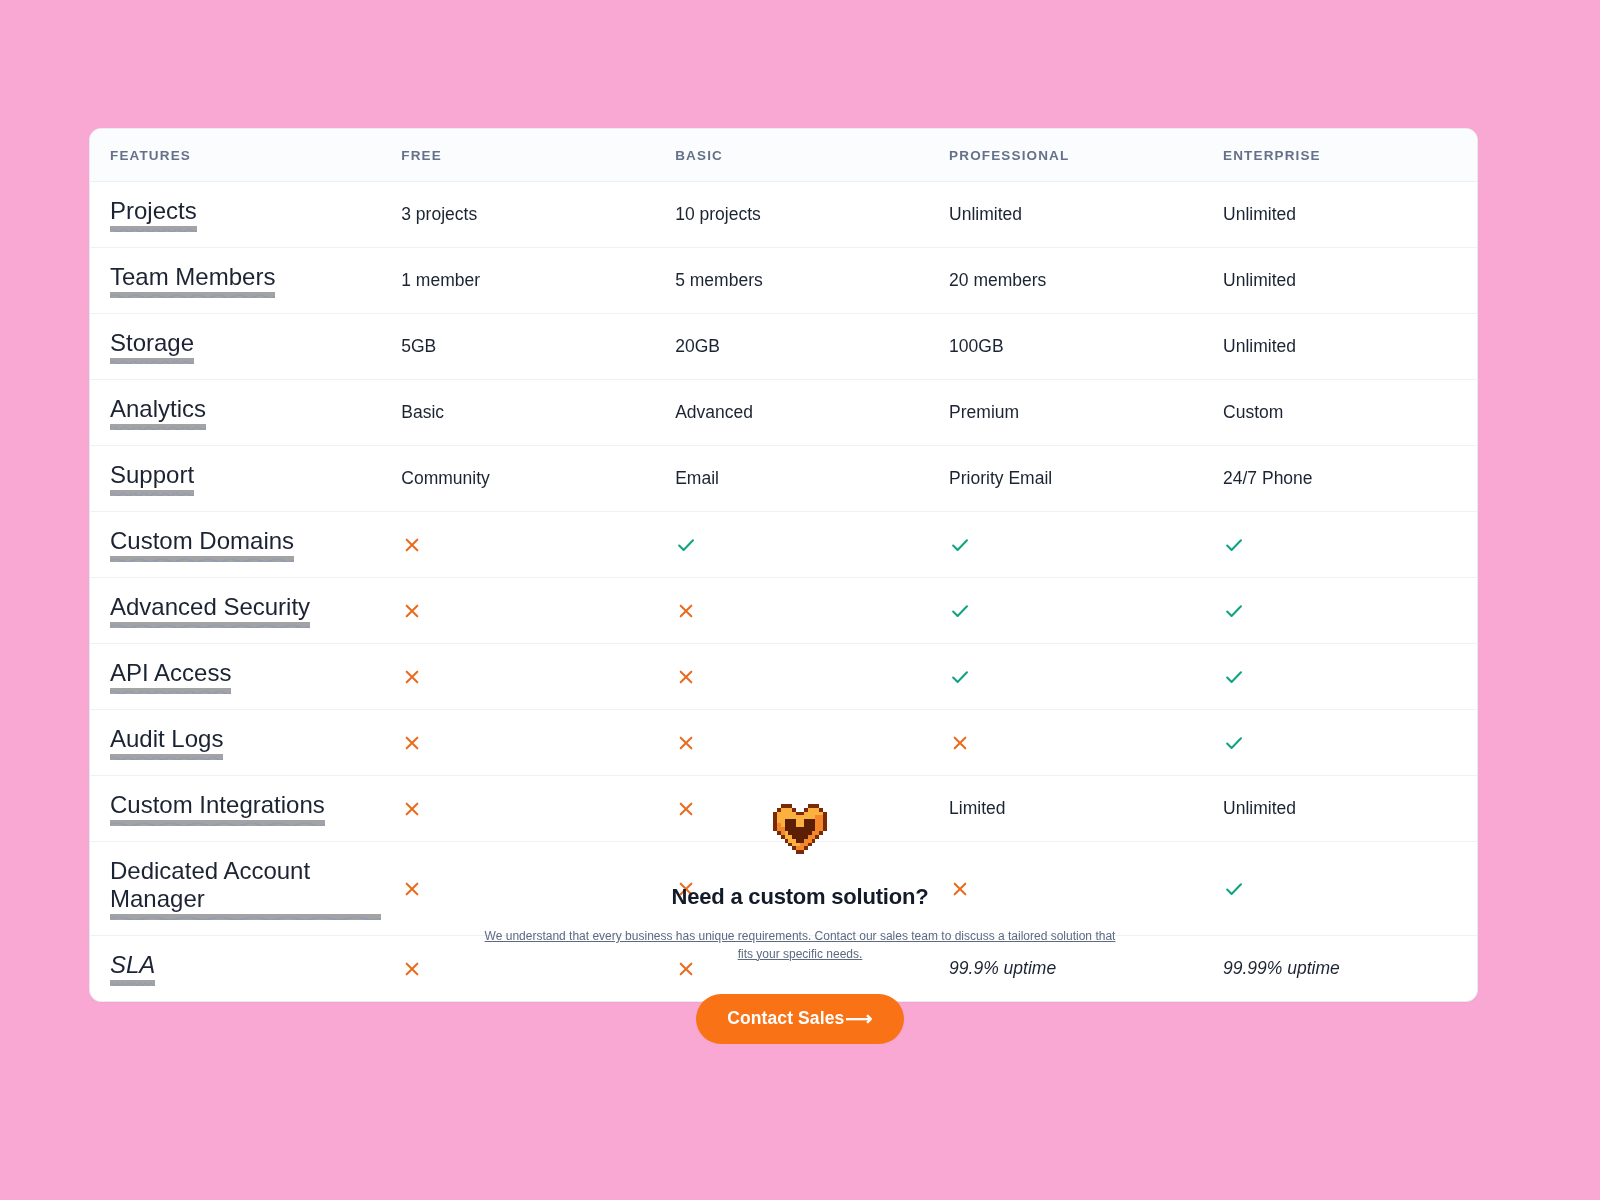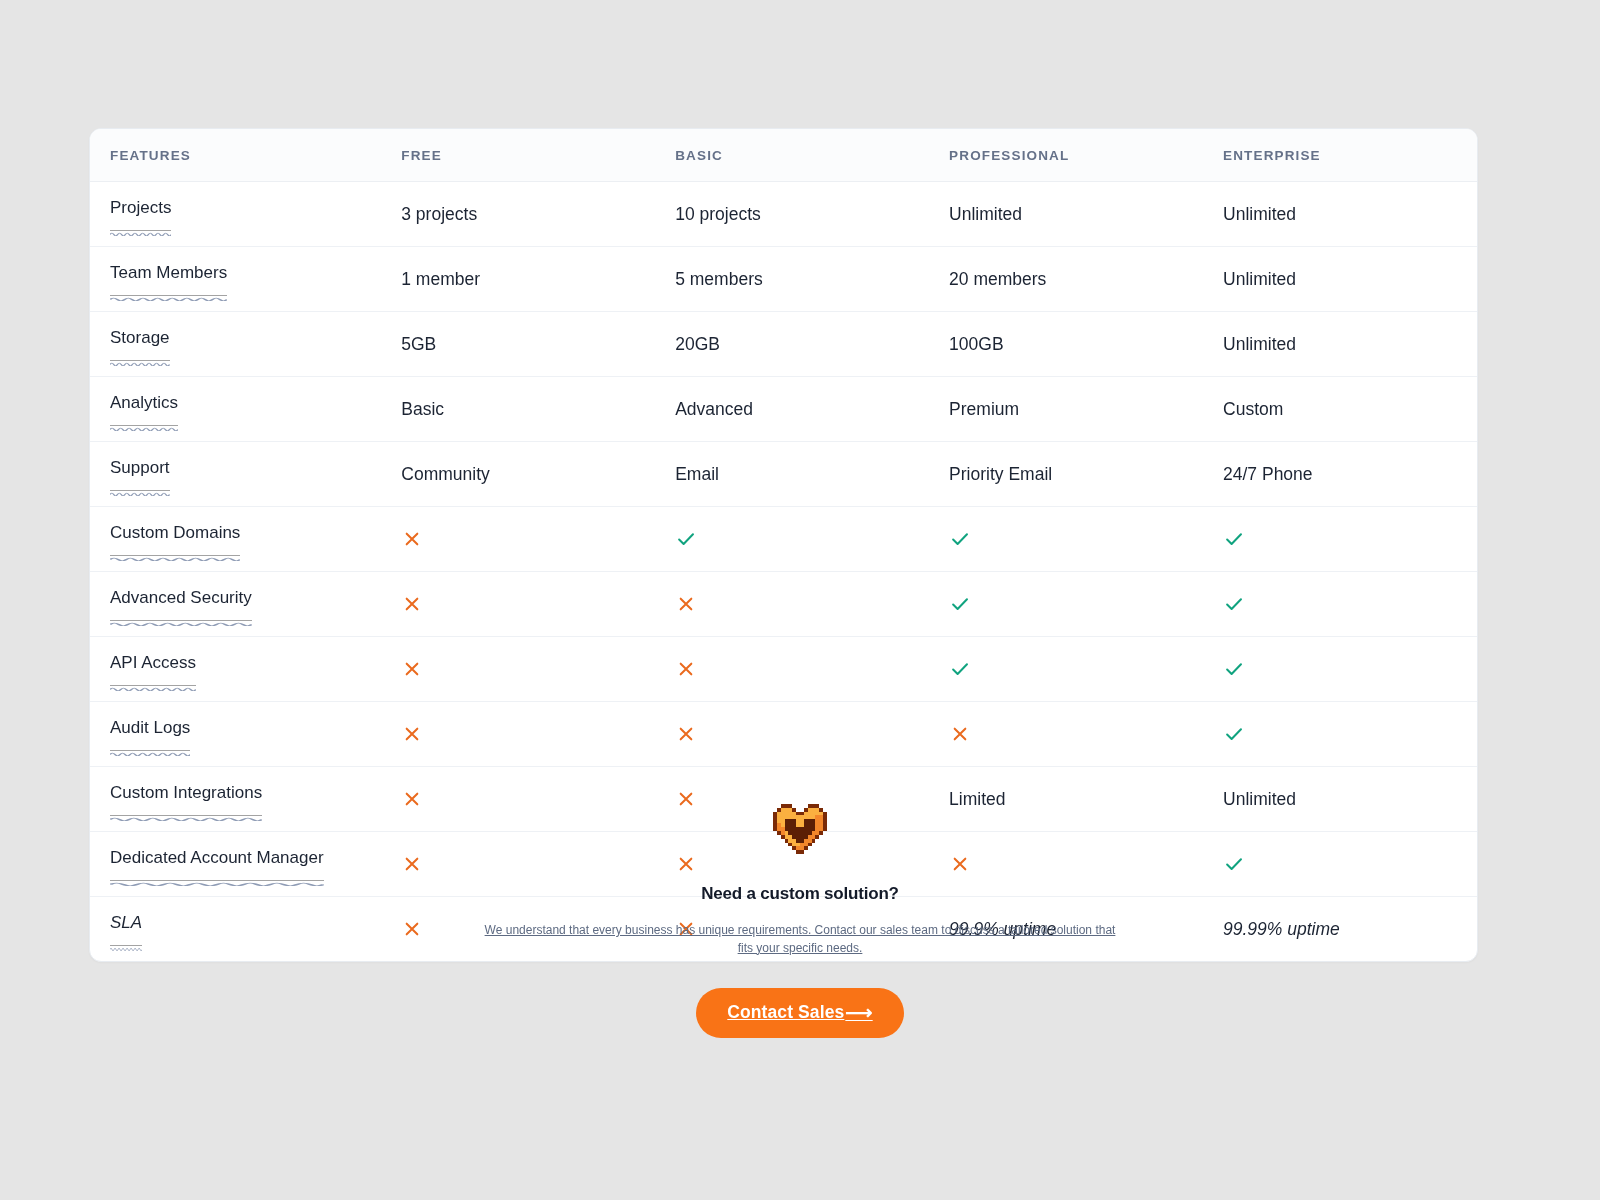--- a/index.html
+++ b/index.html
@@ -8,21 +8,21 @@
     width: 1600px;
     height: 1200px;
     background: #f8fafc;
     font-family: "Liberation Sans", sans-serif;
     -webkit-font-smoothing: antialiased;
   }
 
   .page {
     width: 1600px;
     height: 1200px;
-    background: #e5e5e5;
+    background: #f9a8d4;
     position: relative;
     overflow: hidden;
   }
 
   
   .table-wrap {
     position: absolute;
     left: 89px;
     top: 128px;
     width: 1389px;
@@ -64,23 +64,23 @@
     vertical-align: middle;
     font-weight: 400;
   }
   table.compare tbody tr:last-child td { border-bottom: none; font-style: italic; }
 
   
   .feat {
     display: inline-block;
     position: relative;
     color: #1c2433;
-    font-size: 17px;
-    border-bottom: 1px solid #a3a3a3;
-    padding-bottom: 12px;
+    font-size: 24px;
+    border-bottom: 6px solid #a3a3a3;
+    padding-bottom: 1px;
   }
   .feat .squiggle {
     position: absolute;
     left: 0;
     right: 0;
     bottom: -6px;
     height: 5px;
     display: block;
   }
   .feat .squiggle svg { display: block; width: 100%; height: 5px; }
@@ -107,21 +107,21 @@
 
   .cta-emoji {
     display: block;
     margin: 0 auto;
     width: 62px;
     height: 58px;
   }
 
   .cta-title {
     margin-top: 26px;
-    font-size: 17px;
+    font-size: 22px;
     font-weight: 700;
     color: #131a29;
     letter-spacing: -0.2px;
   }
 
   .cta-sub {
     margin-top: 18px;
     font-size: 12px;
     line-height: 1.48;
     color: #5d6a82;
@@ -139,21 +139,20 @@
     background: #f97316;
     color: #ffffff;
     border: none;
     border-radius: 999px;
     padding: 14px 31px 15px 31px;
     font-family: "Liberation Sans", sans-serif;
     font-size: 17.5px;
     font-weight: 600;
     cursor: pointer;
     letter-spacing: 0.1px;
-    text-decoration: underline;
   }
   .cta-btn .arrow { display: inline-block; line-height: 1; font-size: 19px; }
 </style>
 </head>
 <body>
 
 <div class="page">
 
   <div class="table-wrap">
     <table class="compare">

